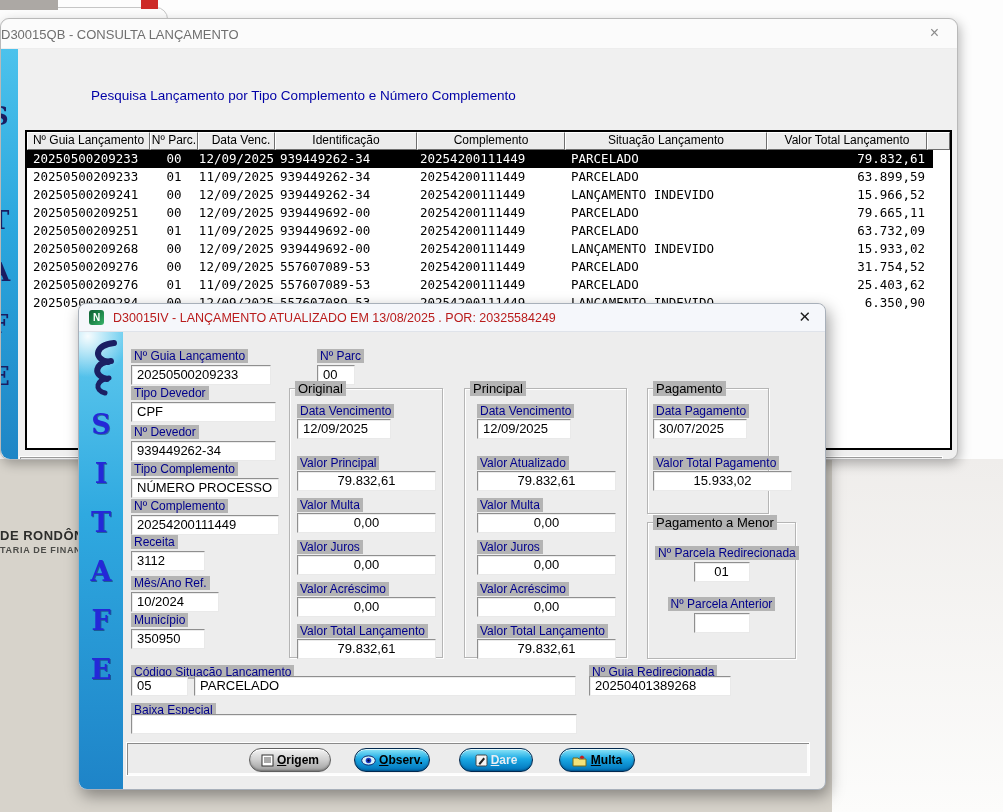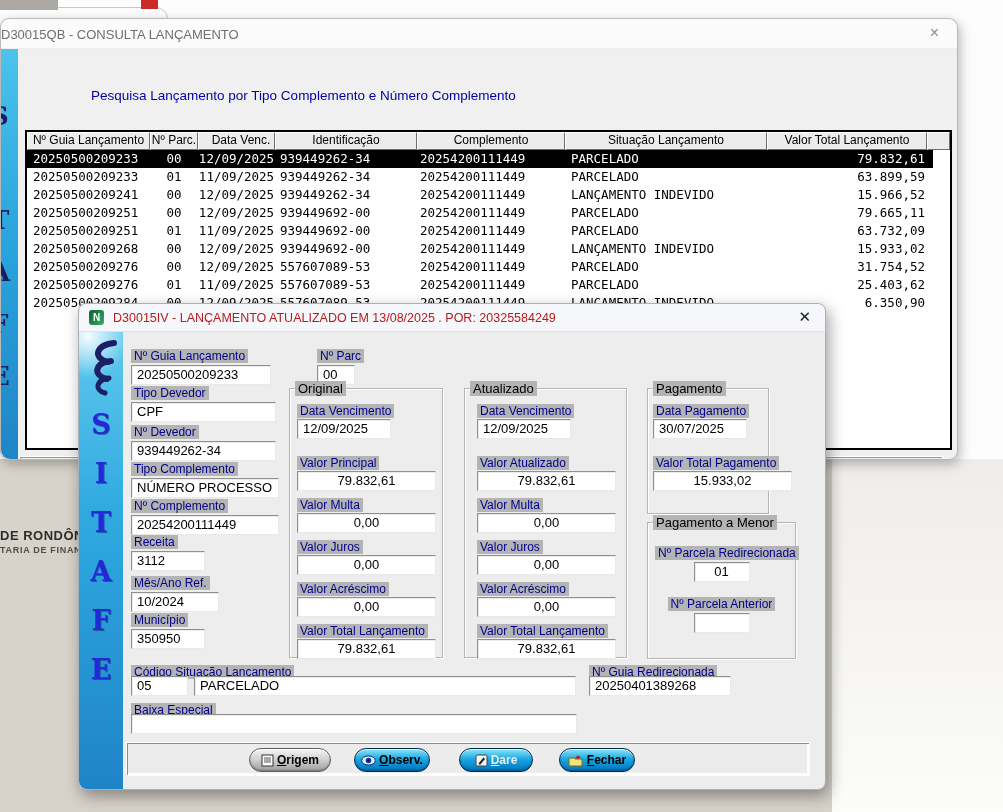--- a/index.html
+++ b/index.html
@@ -315,21 +315,21 @@
         <div>
             <div class="fieldrow gap"><span class="chip">Data Vencimento</span><div class="vbox date">12/09/2025</div></div>
             <div class="fieldrow"><span class="chip">Valor Principal</span><div class="vbox num">79.832,61</div></div>
             <div class="fieldrow"><span class="chip">Valor Multa</span><div class="vbox num">0,00</div></div>
             <div class="fieldrow"><span class="chip">Valor Juros</span><div class="vbox num">0,00</div></div>
             <div class="fieldrow"><span class="chip">Valor Acréscimo</span><div class="vbox num">0,00</div></div>
             <div class="fieldrow"><span class="chip">Valor Total Lançamento</span><div class="vbox num">79.832,61</div></div>
           </div>
       </div>
       <div class="grp" style="left:385px;top:56px;width:163px;height:270px;padding-left:12px;">
-        <span class="gtitle">Atualizado</span>
+        <span class="gtitle">Principal</span>
         <div>
             <div class="fieldrow gap"><span class="chip">Data Vencimento</span><div class="vbox date">12/09/2025</div></div>
             <div class="fieldrow"><span class="chip">Valor Atualizado</span><div class="vbox num">79.832,61</div></div>
             <div class="fieldrow"><span class="chip">Valor Multa</span><div class="vbox num">0,00</div></div>
             <div class="fieldrow"><span class="chip">Valor Juros</span><div class="vbox num">0,00</div></div>
             <div class="fieldrow"><span class="chip">Valor Acréscimo</span><div class="vbox num">0,00</div></div>
             <div class="fieldrow"><span class="chip">Valor Total Lançamento</span><div class="vbox num">79.832,61</div></div>
           </div>
       </div>
       <div class="grp" style="left:568px;top:56px;width:122px;height:126px;padding-left:5px;padding-right:5px;">
@@ -390,19 +390,19 @@
             <rect x="1" y="1" width="11" height="11" rx="1.5" fill="#f4f4f4" stroke="#444"></rect>
             <path d="M3.5 9.5 L8.5 3.5 L10 5 L5 11 Z" fill="#222"></path>
           </svg>
           <span class="blabel">Dare</span>
         </div>
         <div class="pbtn" style="left:432px;width:76px;">
           <svg width="16" height="13" viewBox="0 0 16 13">
             <path d="M1 4 h5 l1 1 h7 v7 h-13 z" fill="#f3e27a" stroke="#7a6a14"></path>
             <path d="M10 5 v-3 m0 0 l-2 2 m2-2 l2 2" stroke="#c51f1f" stroke-width="1.6" fill="none"></path>
           </svg>
-          <span class="blabel">Fechar</span>
+          <span class="blabel">Multa</span>
         </div>
       </div>
 
     </div>
   </div>
 </div>
 
 </body></html>

